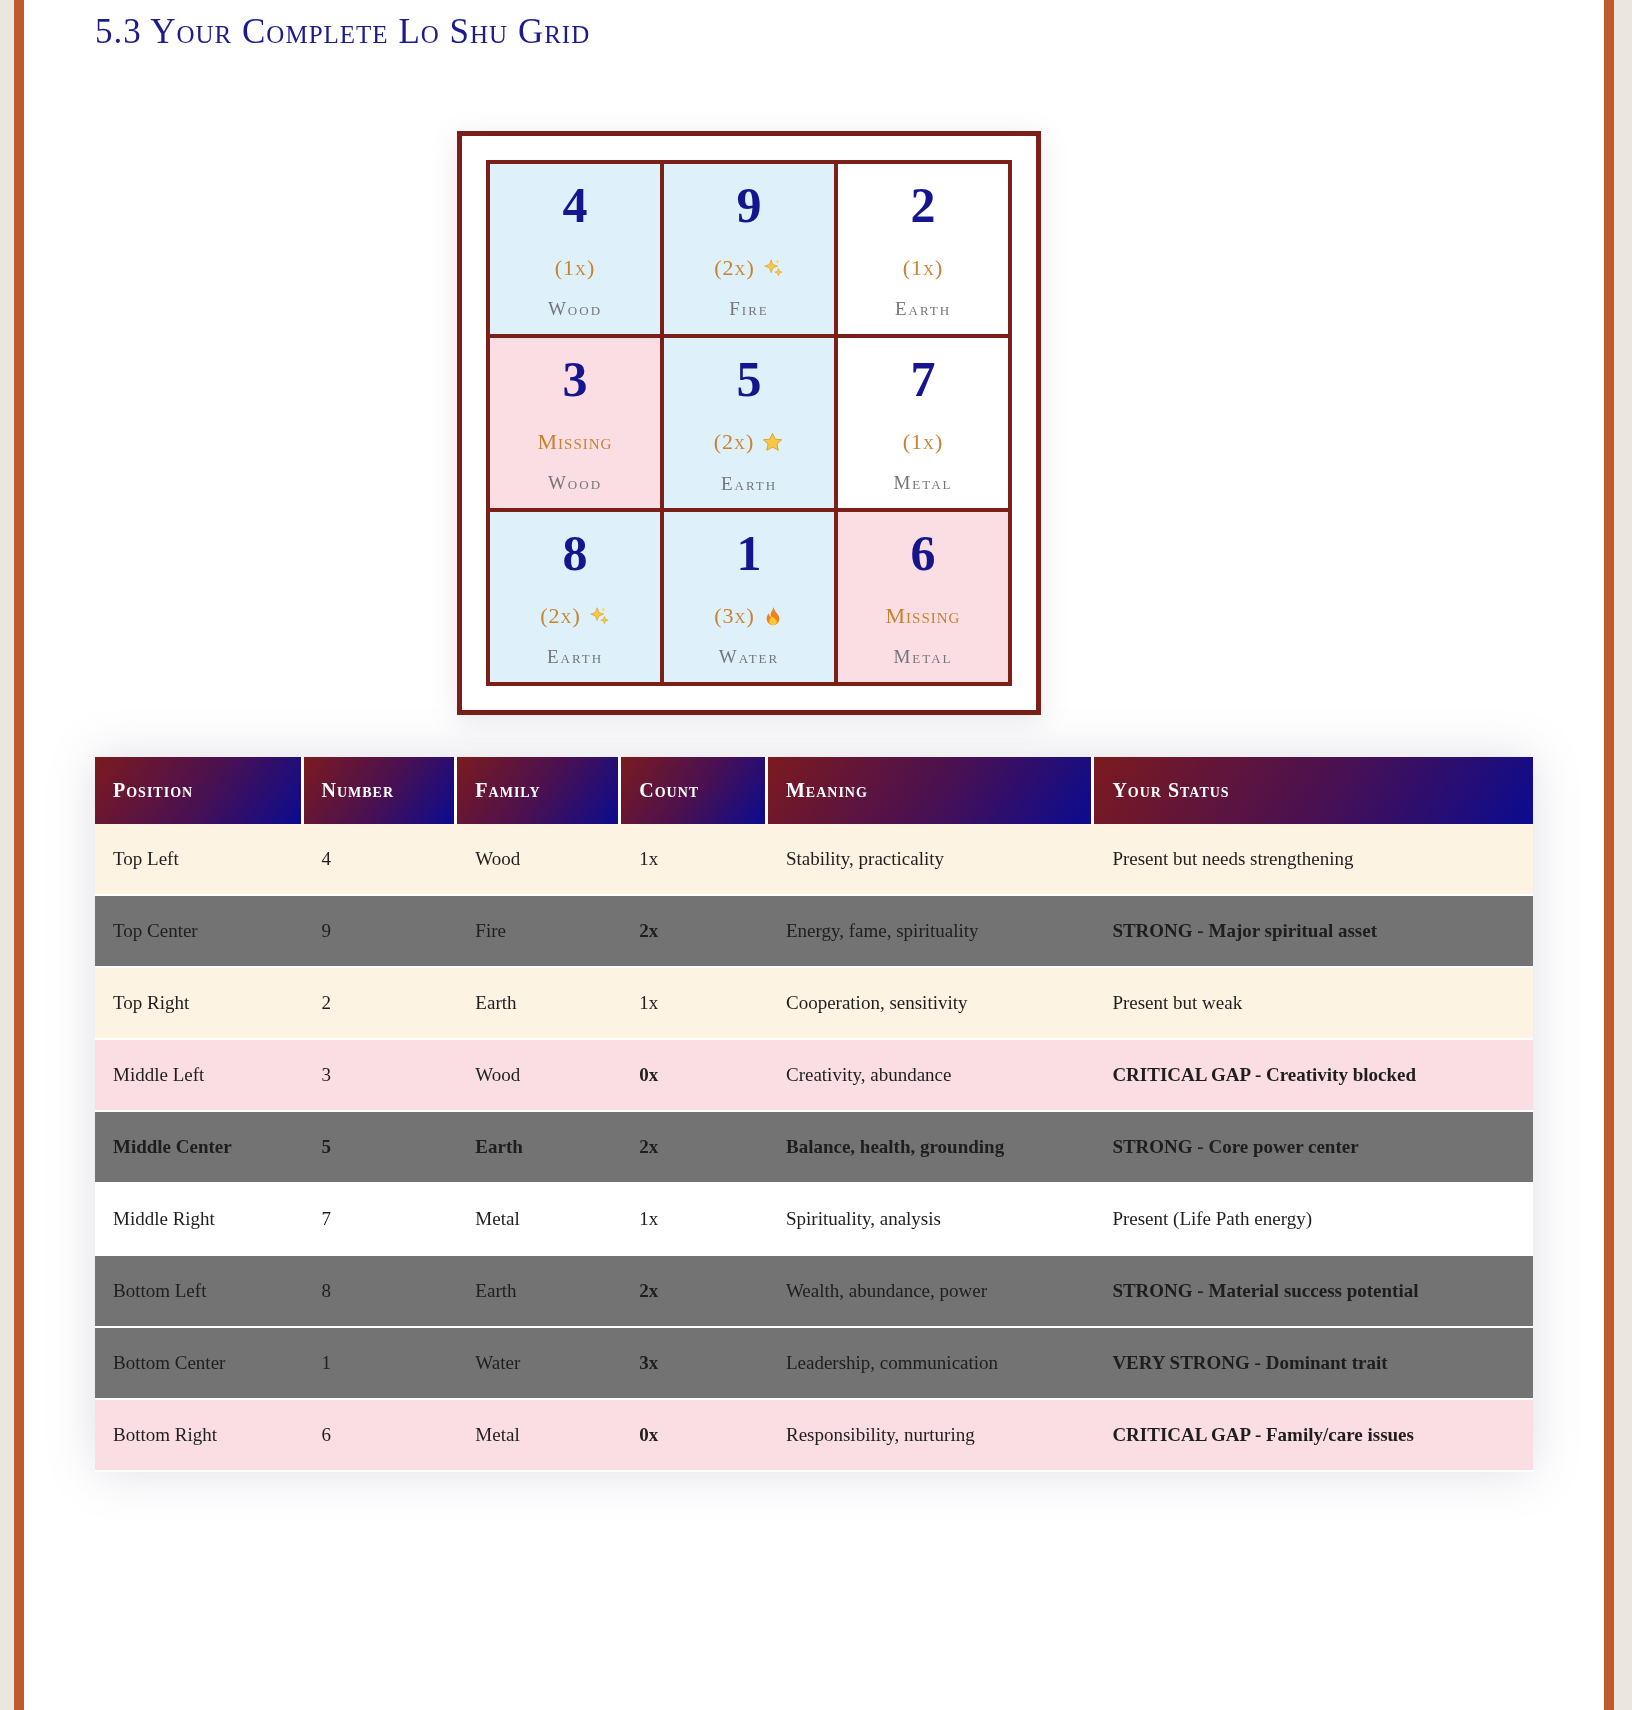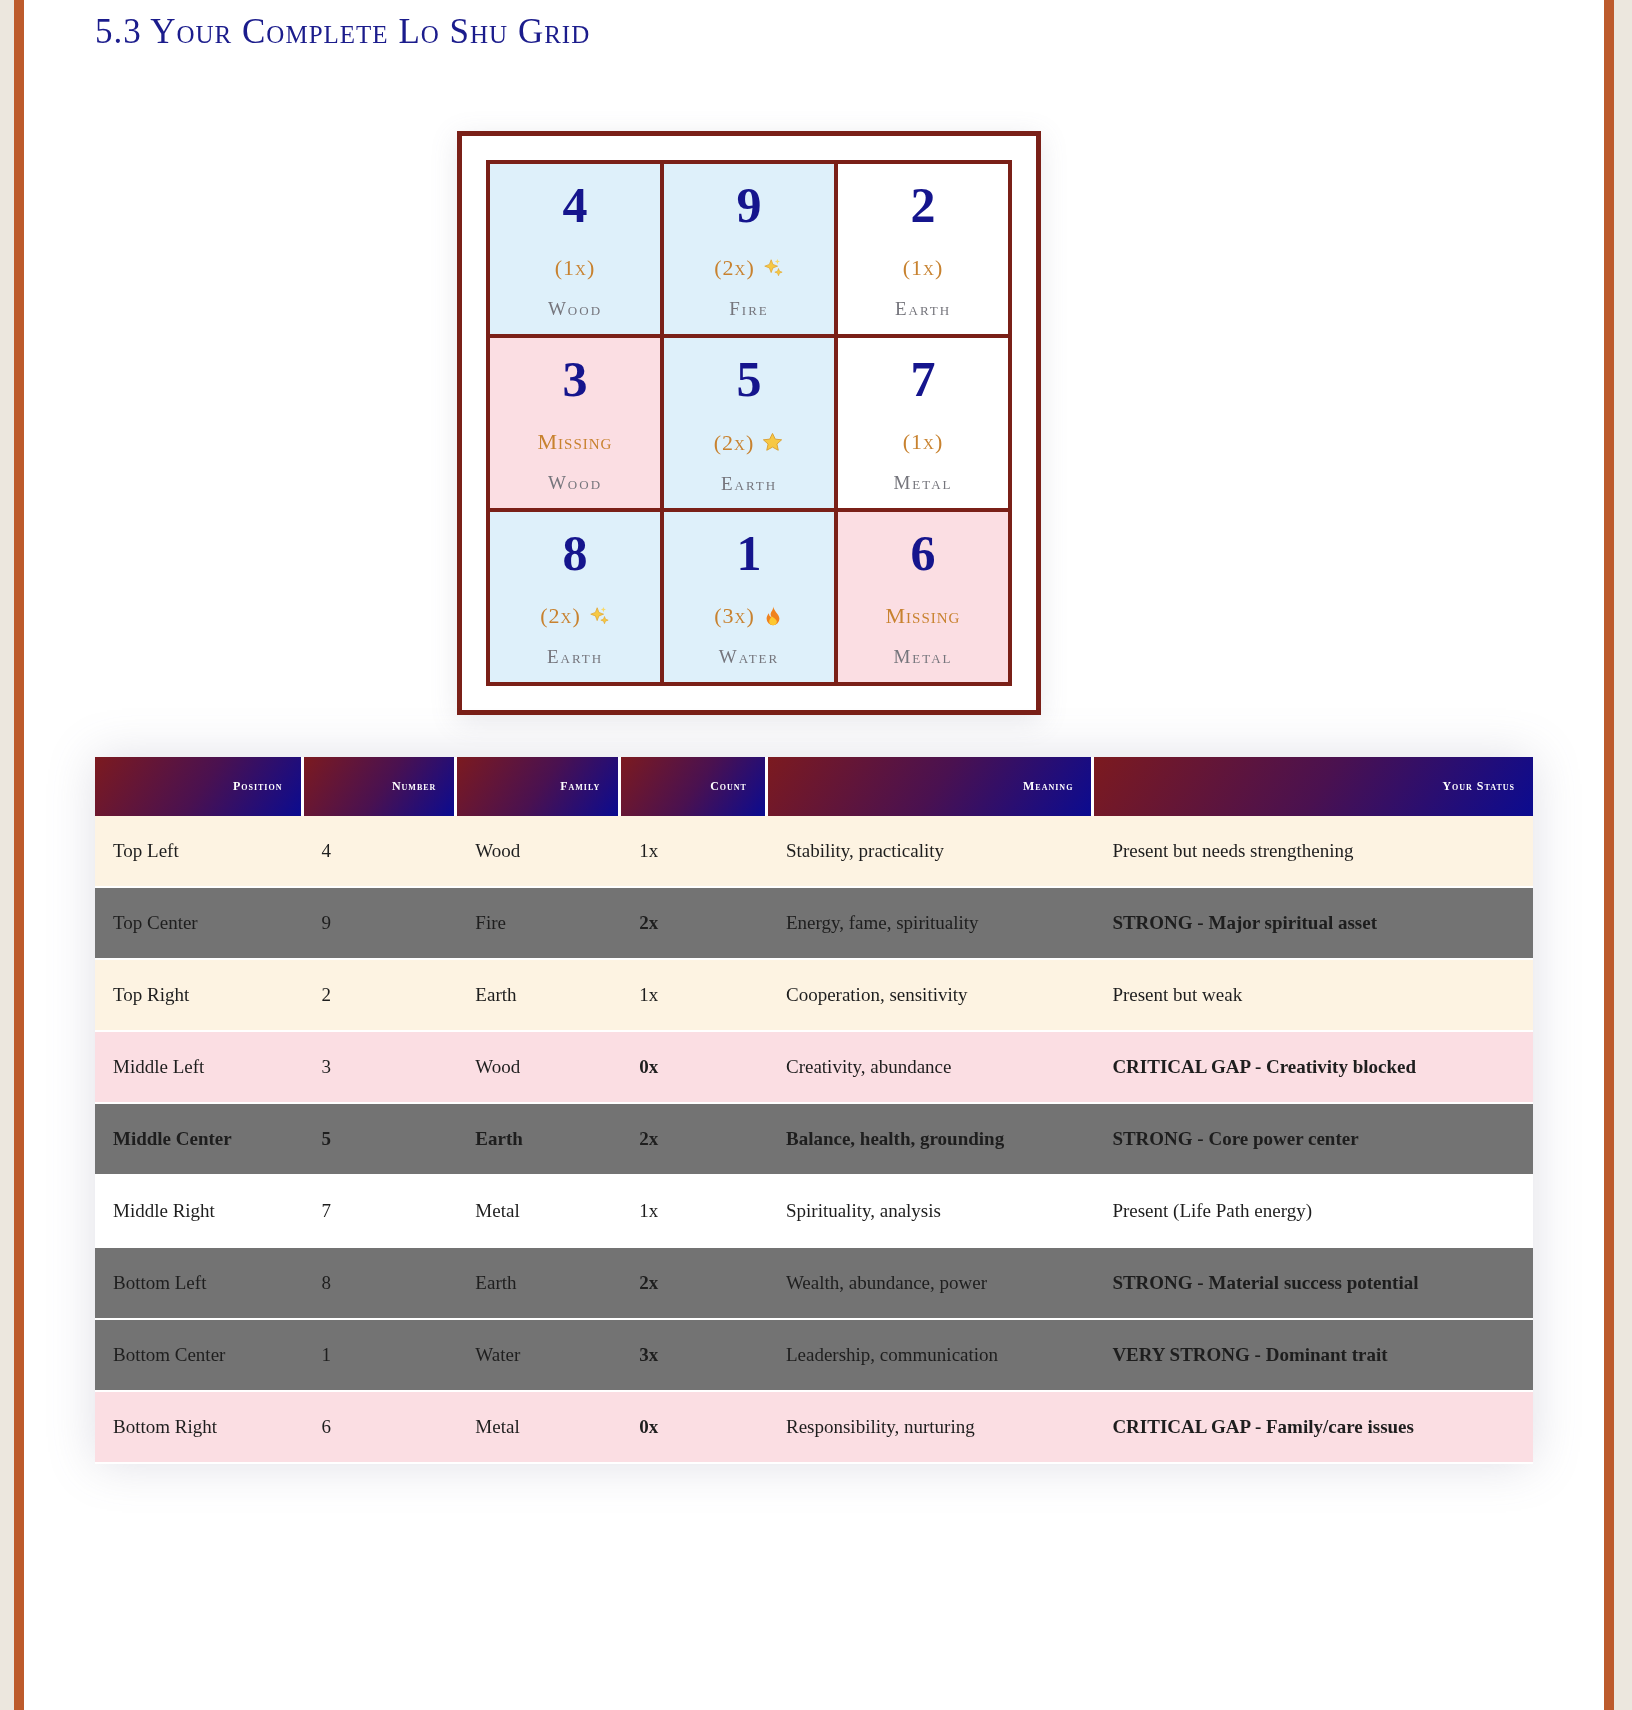--- a/index.html
+++ b/index.html
@@ -66,21 +66,21 @@
     color: #15158d;
   }
   .lo-count {
     margin-top: 27px;
     font-size: 22px;
     line-height: 1;
     color: #c8822f;
     font-variant: small-caps;
     letter-spacing: 1px;
     display: flex;
-    align-items: flex-end;
+    align-items: flex-start;
     gap: 7px;
   }
   .lo-emoji { display: inline-flex; align-items: center; }
   .lo-emoji svg { display: block; }
   .lo-el {
     margin-top: 20px;
     font-size: 19px;
     line-height: 1;
     color: #75757c;
     font-variant: small-caps;
@@ -94,22 +94,22 @@
     border-collapse: separate;
     border-spacing: 0;
     box-shadow: 0 0 45px rgba(110,110,140,.22);
   }
   table.analysis th {
     background: linear-gradient(125deg, #7c1a1f 0%, #4a1150 52%, #0b0b90 100%);
     color: #ffffff;
     font-variant: small-caps;
     letter-spacing: 1px;
     font-weight: bold;
-    font-size: 12px;
-    text-align: right;
+    font-size: 20px;
+    text-align: left;
     padding: 22px 18px;
     border-right: 3px solid #ffffff;
   }
   table.analysis th:last-child { border-right: none; }
   table.analysis td {
     font-size: 19px;
     padding: 24px 18px;
     border-bottom: 2px solid #ffffff;
     color: #1e1e1e;
     vertical-align: middle;

